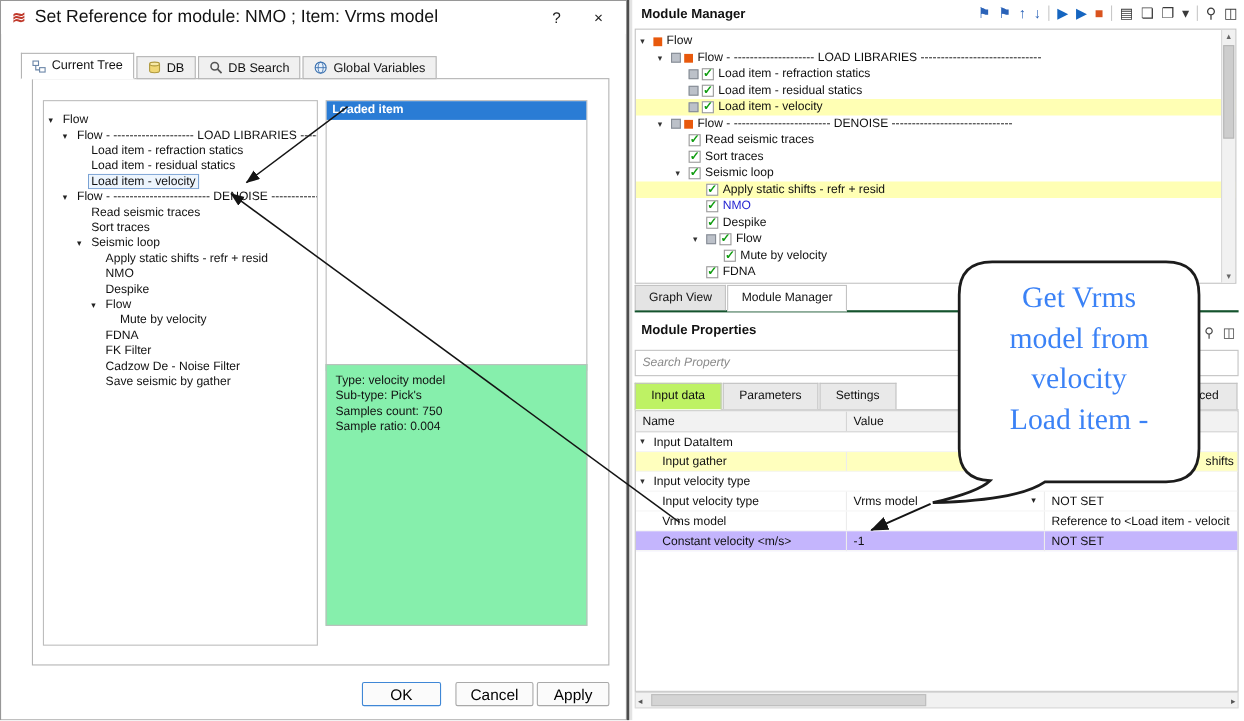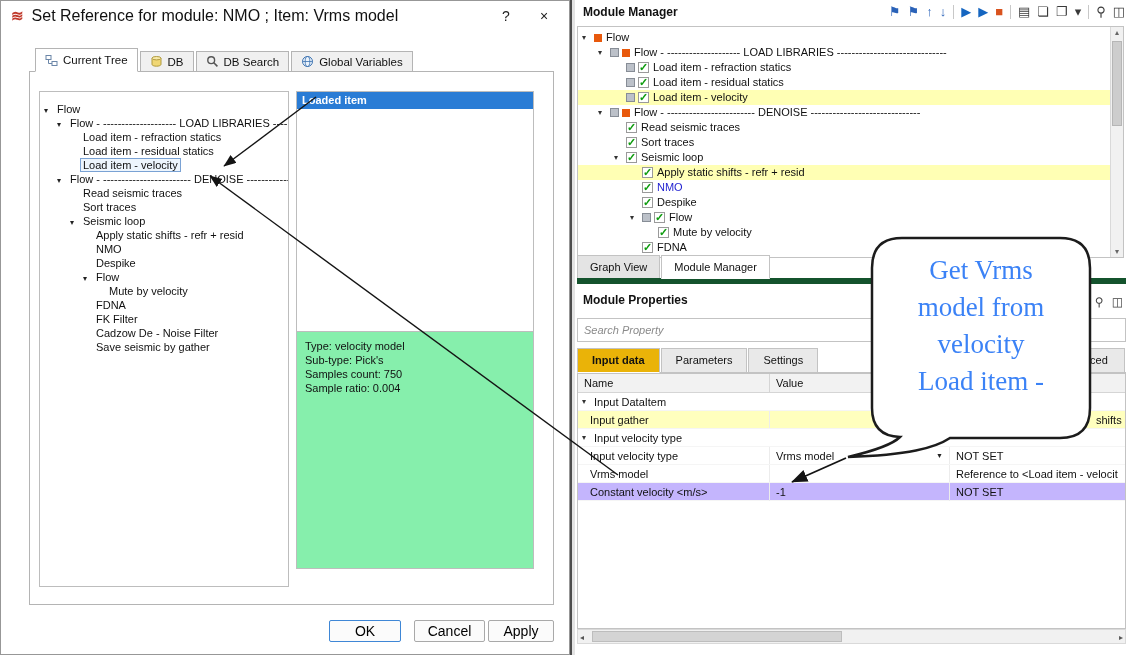--- a/index.html
+++ b/index.html
@@ -13,21 +13,21 @@
   .titlebar { position:absolute; top:0; left:0; right:0; height:30px; display:flex;
               align-items:center; padding:0 10px; gap:8px; background:#fff; }
   .app-icon { color:#c0392b; font-size:15px; font-weight:bold; }
   .dlg-title { flex:1; font-size:16px; white-space:nowrap; overflow:hidden; }
   .tb-btn { background:none; border:none; font-size:14px; width:30px; height:24px;
             cursor:pointer; font-family:inherit; color:#222; }
   .dtabs { position:absolute; left:18px; top:47px; height:24px; display:flex; align-items:flex-end; z-index:2; }
   .dtab { display:flex; align-items:center; gap:5px; height:21px; padding:0 9px;
           background:#f0f0f0; border:1px solid #b4b4b4; margin-right:2px; font-size:11.5px;
           cursor:pointer; white-space:nowrap; }
-  .dtab.sel { background:#fff; height:24px; border-bottom:1px solid #fff;margin-left:16px; }
+  .dtab.sel { background:#fff; height:24px; border-bottom:1px solid #fff; }
   .contentbox { position:absolute; left:28px; top:70px; width:525px; height:534px;
                 border:1px solid #b4b4b4; background:#fff; }
   .tree-panel { position:absolute; left:38px; top:90px; width:250px; height:496px;
                 border:1px solid #bdbdbd; background:#fff; overflow:hidden; padding-top:10px; }
   .lt-row { height:14px; line-height:14px; white-space:nowrap; cursor:default; overflow:hidden; }
   .lt-row .tw { display:inline-block; width:11px; font-size:8px; color:#222; }
   .lt-row .lbl { padding:0 2px; }
   .lt-row .lbl.sel { box-shadow:0 0 0 1px #7aa2d4; background:#edf5fd; }
   .loaded-panel { position:absolute; left:295px; top:90px; width:238px; height:246px;
                   border:1px solid #bdbdbd; background:#fff; }
@@ -64,46 +64,46 @@
   .ck { position:absolute; left:0; top:-3px; font-size:11px; color:#109c10; font-weight:bold; }
   .mm-row .lbl.blue { color:#1f1fd0; }
   .vscroll { position:absolute; right:0; top:0; width:13px; height:100%; background:#f1f1f1;
              border-left:1px solid #d9d9d9; font-size:8px; color:#666; }
   .vs-up { position:absolute; top:1px; left:0; width:12px; text-align:center; cursor:pointer; }
   .vs-dn { position:absolute; bottom:1px; left:0; width:12px; text-align:center; cursor:pointer; }
   .vs-thumb { position:absolute; top:14px; left:1px; width:10px; height:85px;
               background:#cdcdcd; border:1px solid #b6b6b6; }
 
   .view-tabs { position:absolute; left:2px; top:260px; width:549px; height:24px;
-               border-bottom:6px solid #14532d; display:flex; align-items:flex-end; }
+               border-bottom:2px solid #14532d; display:flex; align-items:flex-end; }
   .vtab { height:23px; line-height:22px; padding:0 12px; background:#e4e4e4;
           border:1px solid #c3c3c3; border-bottom:none; margin-right:1px; cursor:pointer; }
   .vtab.sel { background:#fff; height:24px; margin-bottom:-1px; border-bottom:1px solid #fff; }
 
   .mp-title { position:absolute; left:8px; top:293px; font-size:12px; font-weight:bold; }
   .mp-icons { position:absolute; right:8px; top:295px; display:flex; gap:8px; font-size:12px; color:#444; }
   .mp-search { position:absolute; left:2px; top:318px; width:549px; height:24px;
                border:1px solid #c3c3c3; padding:0 6px; font-family:inherit; font-size:11px; }
   .mp-search::placeholder { font-style:italic; color:#8a8a8a; }
   .mp-tabs { position:absolute; left:2px; top:348px; width:549px; height:25px;
              border-bottom:1px solid #c3c3c3; display:flex; align-items:flex-end; }
   .ptab { height:24px; line-height:23px; padding:0 14px; background:#e9e9e9;
           border:1px solid #c3c3c3; border-bottom:none; margin-right:1px; cursor:pointer; }
-  .ptab.sel { background:#eab308; height:25px; margin-bottom:-1px; border-bottom:1px solid #fff;font-weight:bold; }
+  .ptab.sel { background:#bef264; height:25px; margin-bottom:-1px; border-bottom:1px solid #fff; }
   .ptab.frag { position:absolute; right:0; width:46px; padding:0 4px; }
 
   .mp-table { position:absolute; left:2px; top:373px; width:549px; height:256px;
               border:1px solid #c3c3c3; background:#fff; overflow:hidden; }
   .mp-head { display:flex; height:19px; line-height:18px; background:#f2f2f2;
              border-bottom:1px solid #d5d5d5; font-size:11px; }
   .mp-head > div { padding-left:6px; border-right:1px solid #d5d5d5; }
   .c1 { width:192px; flex:none; } .c2 { width:180px; flex:none; } .c3 { flex:1; border-right:none !important; }
   .mp-row { display:flex; height:18px; line-height:18px; border-bottom:1px solid #f5f5f5; }
   .mp-row > div { overflow:hidden; white-space:nowrap; }
-  .mp-row .c1 { padding-left:12px; border-right:1px solid #ececec; }
+  .mp-row .c1 { padding-left:24px; border-right:1px solid #ececec; }
   .mp-row .c2 { padding-left:6px; border-right:1px solid #ececec; display:flex; align-items:center; }
   .mp-row .c3 { padding-left:6px; }
   .mp-row.group { align-items:center; padding-left:4px; }
   .mp-row.group .tw { width:12px; font-size:8px; color:#333; }
   .mp-row.yellow { background:#ffffbe; }
   .mp-row.shade { background:#c4b5fd;align-items:center; }
   .dd { margin-left:auto; margin-right:6px; font-size:7px; color:#222; cursor:pointer; }
   .fragtxt { margin-left:140px; }
 
   .mp-hscroll { position:absolute; left:2px; top:629px; width:549px; height:15px;

